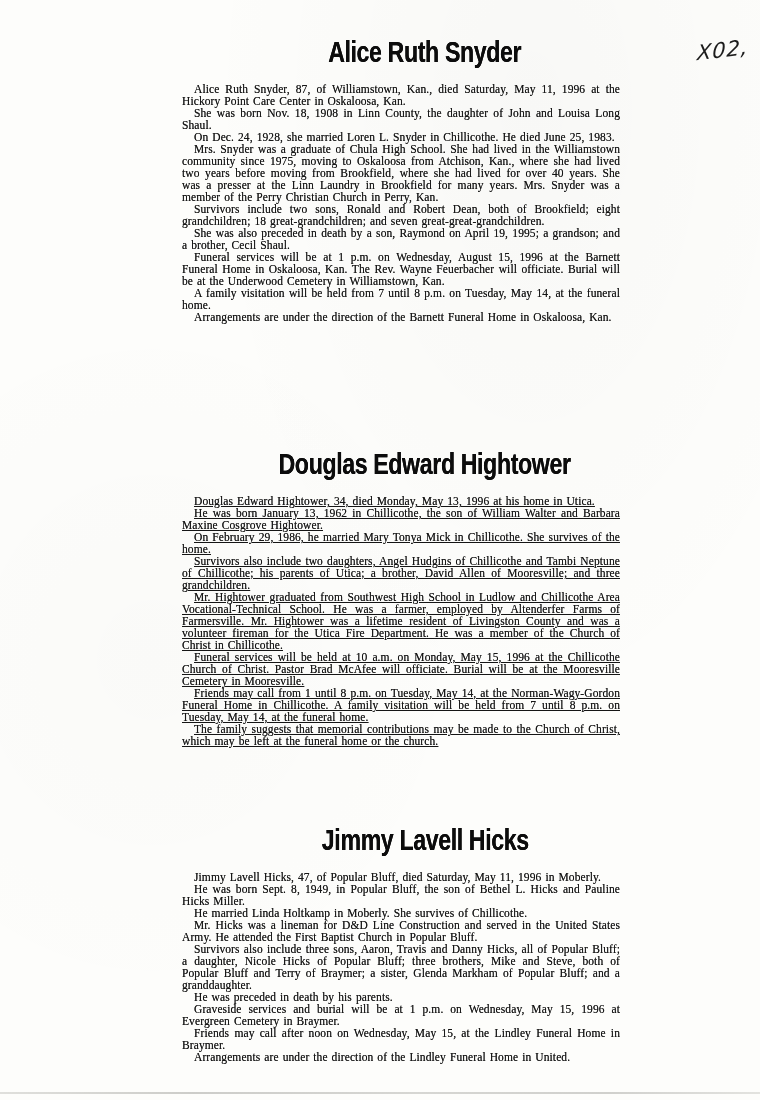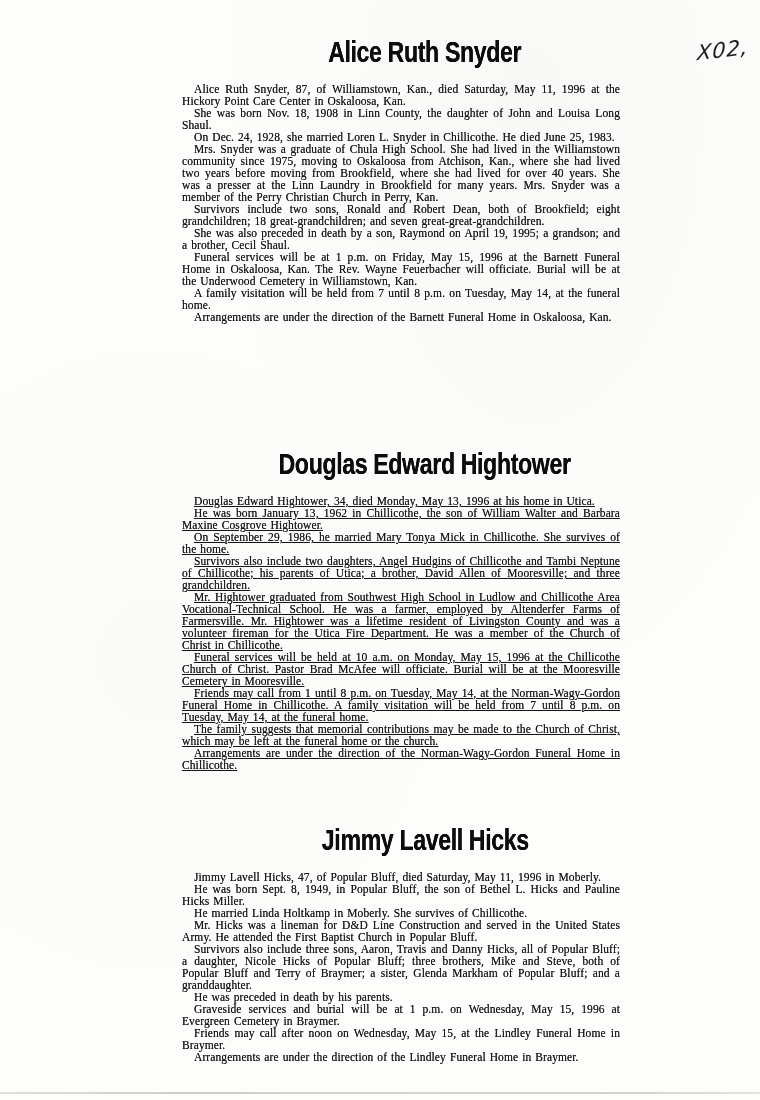--- a/index.html
+++ b/index.html
@@ -92,51 +92,50 @@
 
   <section class="obit" style="top:26px;">
     <h1 class="obit-title"><span class="title-inner">Alice Ruth Snyder</span></h1>
     <div class="obit-body">
       <p>Alice Ruth Snyder, 87, of Williamstown, Kan., died Saturday, May 11, 1996 at the Hickory Point Care Center in Oskaloosa, Kan.</p>
       <p>She was born Nov. 18, 1908 in Linn County, the daughter of John and Louisa Long Shaul.</p>
       <p>On Dec. 24, 1928, she married Loren L. Snyder in Chillicothe. He died June 25, 1983.</p>
       <p>Mrs. Snyder was a graduate of Chula High School. She had lived in the Williamstown community since 1975, moving to Oskaloosa from Atchison, Kan., where she had lived two years before moving from Brookfield, where she had lived for over 40 years. She was a presser at the Linn Laundry in Brookfield for many years. Mrs. Snyder was a member of the Perry Christian Church in Perry, Kan.</p>
       <p>Survivors include two sons, Ronald and Robert Dean, both of Brookfield; eight grandchildren; 18 great-grandchildren; and seven great-great-grandchildren.</p>
       <p>She was also preceded in death by a son, Raymond on April 19, 1995; a grandson; and a brother, Cecil Shaul.</p>
-      <p>Funeral services will be at 1 p.m. on Friday, May 15, 1996 at the Barnett Funeral Home in Oskaloosa, Kan. The Rev. Wayne Feuerbacher will officiate. Burial will be at the Underwood Cemetery in Williamstown, Kan.</p>
+      <p>Funeral services will be at 1 p.m. on Wednesday, August 15, 1996 at the Barnett Funeral Home in Oskaloosa, Kan. The Rev. Wayne Feuerbacher will officiate. Burial will be at the Underwood Cemetery in Williamstown, Kan.</p>
       <p>A family visitation will be held from 7 until 8 p.m. on Tuesday, May 14, at the funeral home.</p>
       <p>Arrangements are under the direction of the Barnett Funeral Home in Oskaloosa, Kan.</p>
     </div>
   </section>
 
   <section class="obit" style="top:438px;text-decoration:underline;">
     <h1 class="obit-title"><span class="title-inner">Douglas Edward Hightower</span></h1>
     <div class="obit-body">
       <p>Douglas Edward Hightower, 34, died Monday, May 13, 1996 at his home in Utica.</p>
       <p>He was born January 13, 1962 in Chillicothe, the son of William Walter and Barbara Maxine Cosgrove Hightower.</p>
-      <p>On September 29, 1986, he married Mary Tonya Mick in Chillicothe. She survives of the home.</p>
+      <p>On February 29, 1986, he married Mary Tonya Mick in Chillicothe. She survives of the home.</p>
       <p>Survivors also include two daughters, Angel Hudgins of Chillicothe and Tambi Neptune of Chillicothe; his parents of Utica; a brother, David Allen of Mooresville; and three grandchildren.</p>
       <p>Mr. Hightower graduated from Southwest High School in Ludlow and Chillicothe Area Vocational-Technical School. He was a farmer, employed by Altenderfer Farms of Farmersville. Mr. Hightower was a lifetime resident of Livingston County and was a volunteer fireman for the Utica Fire Department. He was a member of the Church of Christ in Chillicothe.</p>
       <p>Funeral services will be held at 10 a.m. on Monday, May 15, 1996 at the Chillicothe Church of Christ. Pastor Brad McAfee will officiate. Burial will be at the Mooresville Cemetery in Mooresville.</p>
       <p>Friends may call from 1 until 8 p.m. on Tuesday, May 14, at the Norman-Wagy-Gordon Funeral Home in Chillicothe. A family visitation will be held from 7 until 8 p.m. on Tuesday, May 14, at the funeral home.</p>
       <p>The family suggests that memorial contributions may be made to the Church of Christ, which may be left at the funeral home or the church.</p>
-      <p>Arrangements are under the direction of the Norman-Wagy-Gordon Funeral Home in Chillicothe.</p>
     </div>
   </section>
 
   <section class="obit" style="top:814px;">
     <h1 class="obit-title"><span class="title-inner">Jimmy Lavell Hicks</span></h1>
     <div class="obit-body">
       <p>Jimmy Lavell Hicks, 47, of Popular Bluff, died Saturday, May 11, 1996 in Moberly.</p>
       <p>He was born Sept. 8, 1949, in Popular Bluff, the son of Bethel L. Hicks and Pauline Hicks Miller.</p>
       <p>He married Linda Holtkamp in Moberly. She survives of Chillicothe.</p>
       <p>Mr. Hicks was a lineman for D&amp;D Line Construction and served in the United States Army. He attended the First Baptist Church in Popular Bluff.</p>
       <p>Survivors also include three sons, Aaron, Travis and Danny Hicks, all of Popular Bluff; a daughter, Nicole Hicks of Popular Bluff; three brothers, Mike and Steve, both of Popular Bluff and Terry of Braymer; a sister, Glenda Markham of Popular Bluff; and a granddaughter.</p>
       <p>He was preceded in death by his parents.</p>
       <p>Graveside services and burial will be at 1 p.m. on Wednesday, May 15, 1996 at Evergreen Cemetery in Braymer.</p>
       <p>Friends may call after noon on Wednesday, May 15, at the Lindley Funeral Home in Braymer.</p>
-      <p>Arrangements are under the direction of the Lindley Funeral Home in Braymer.</p>
+      <p>Arrangements are under the direction of the Lindley Funeral Home in United.</p>
     </div>
   </section>
 
   <div class="bottom-rule"></div>
 
 </div>
 
 </body></html>

